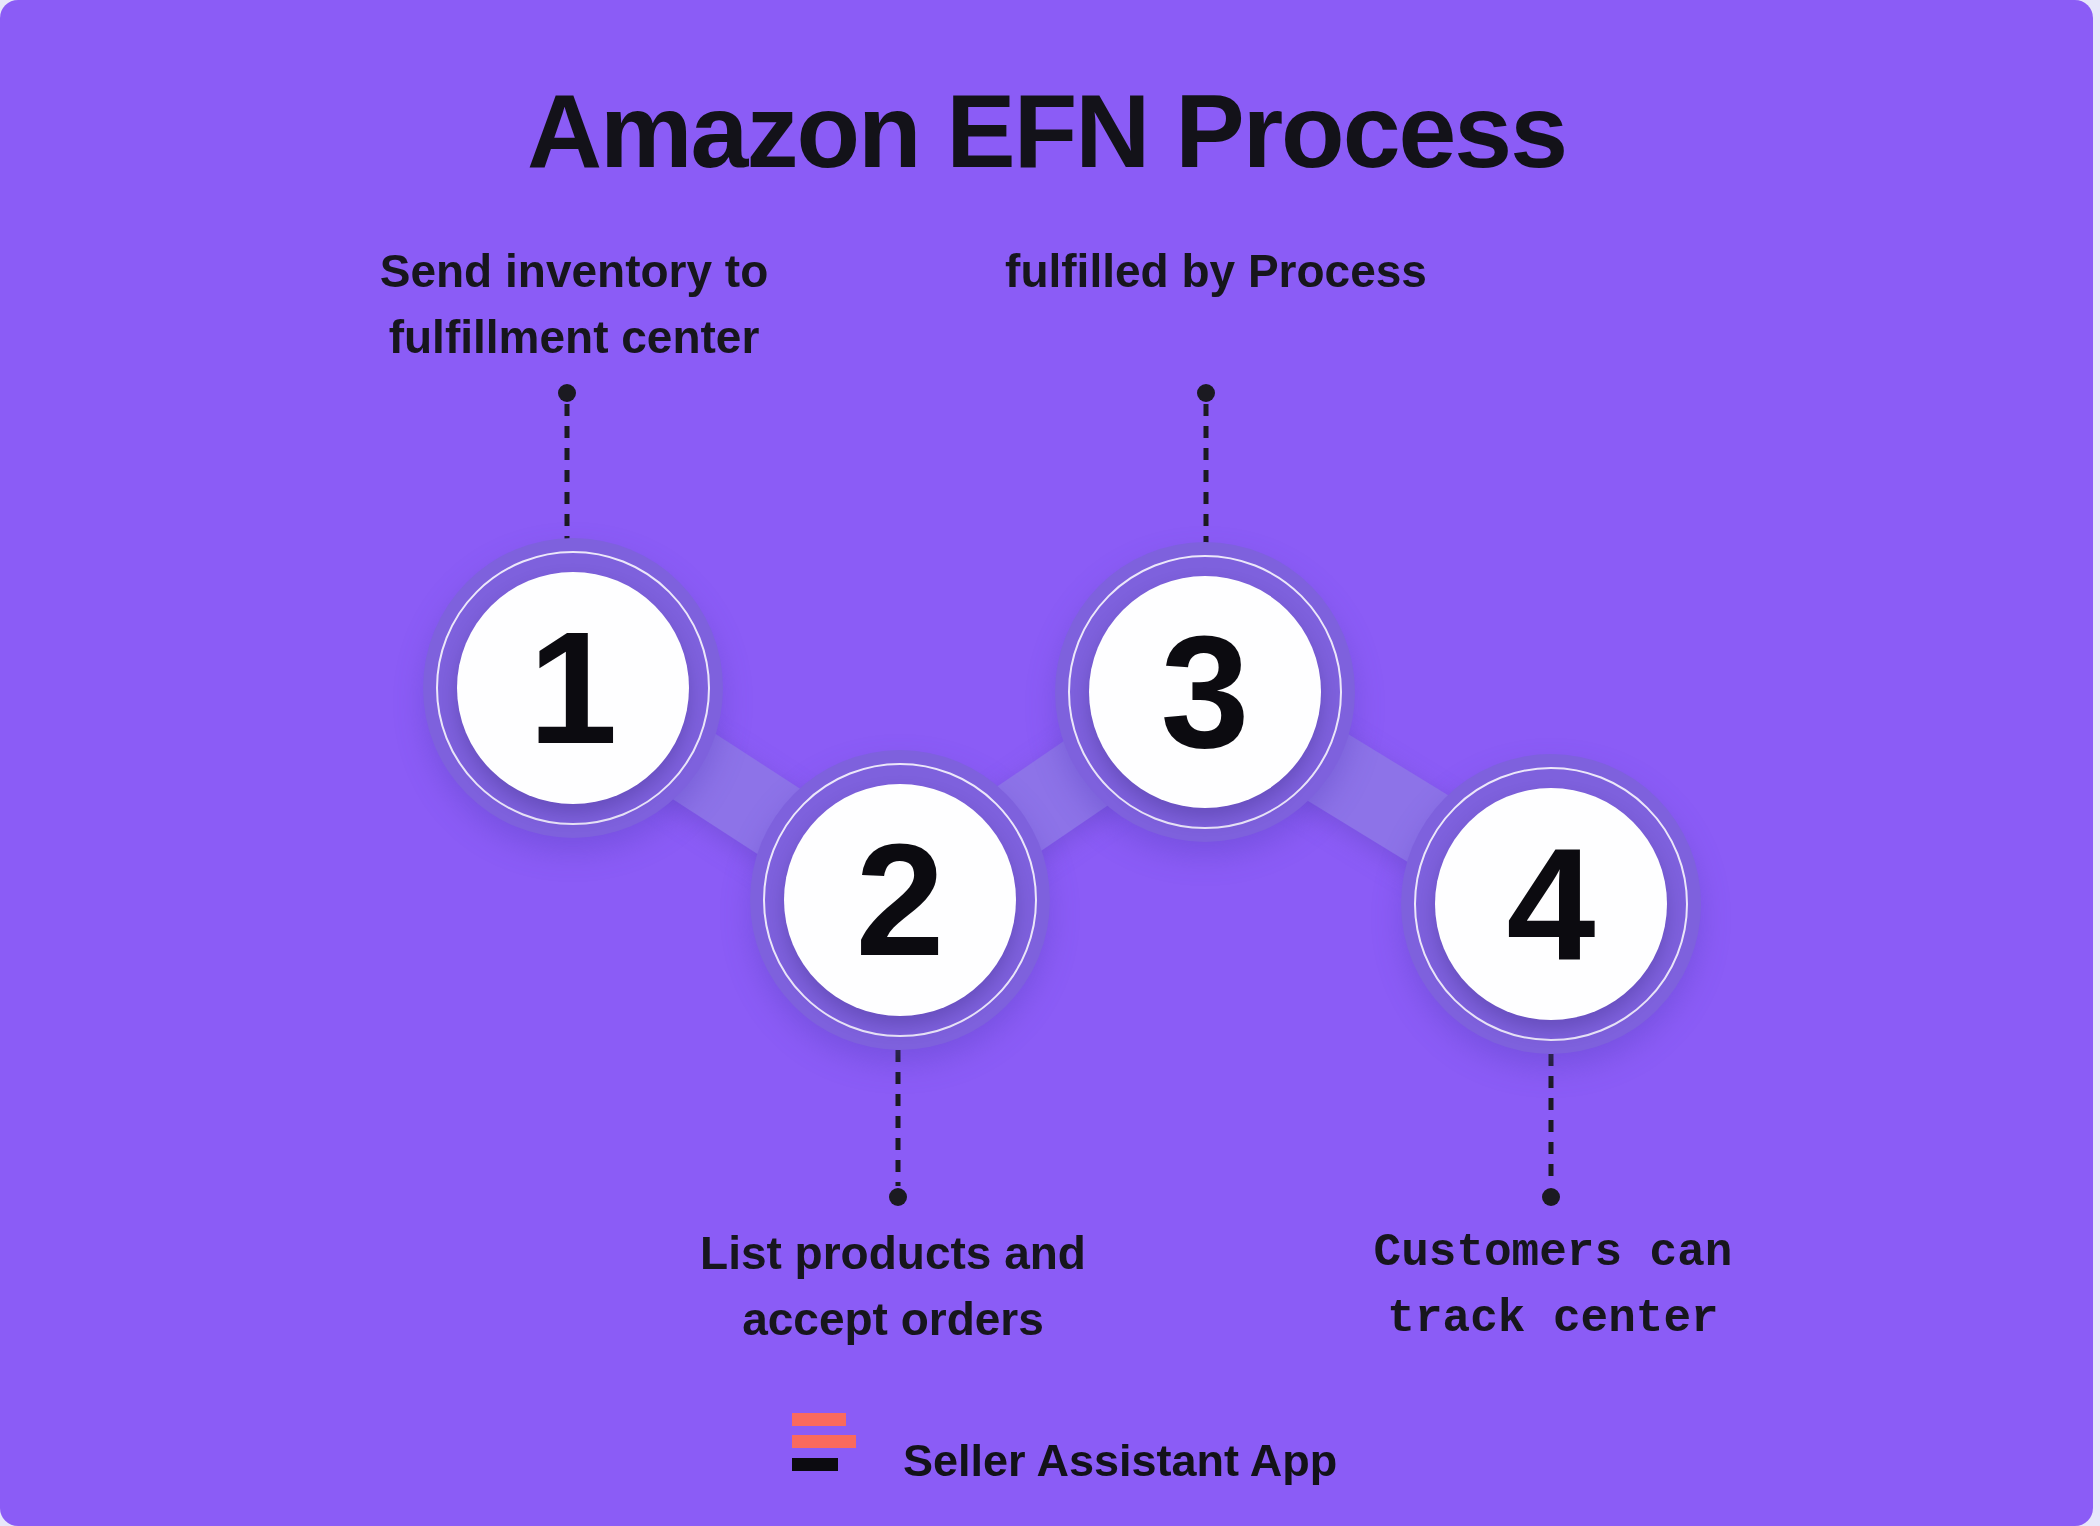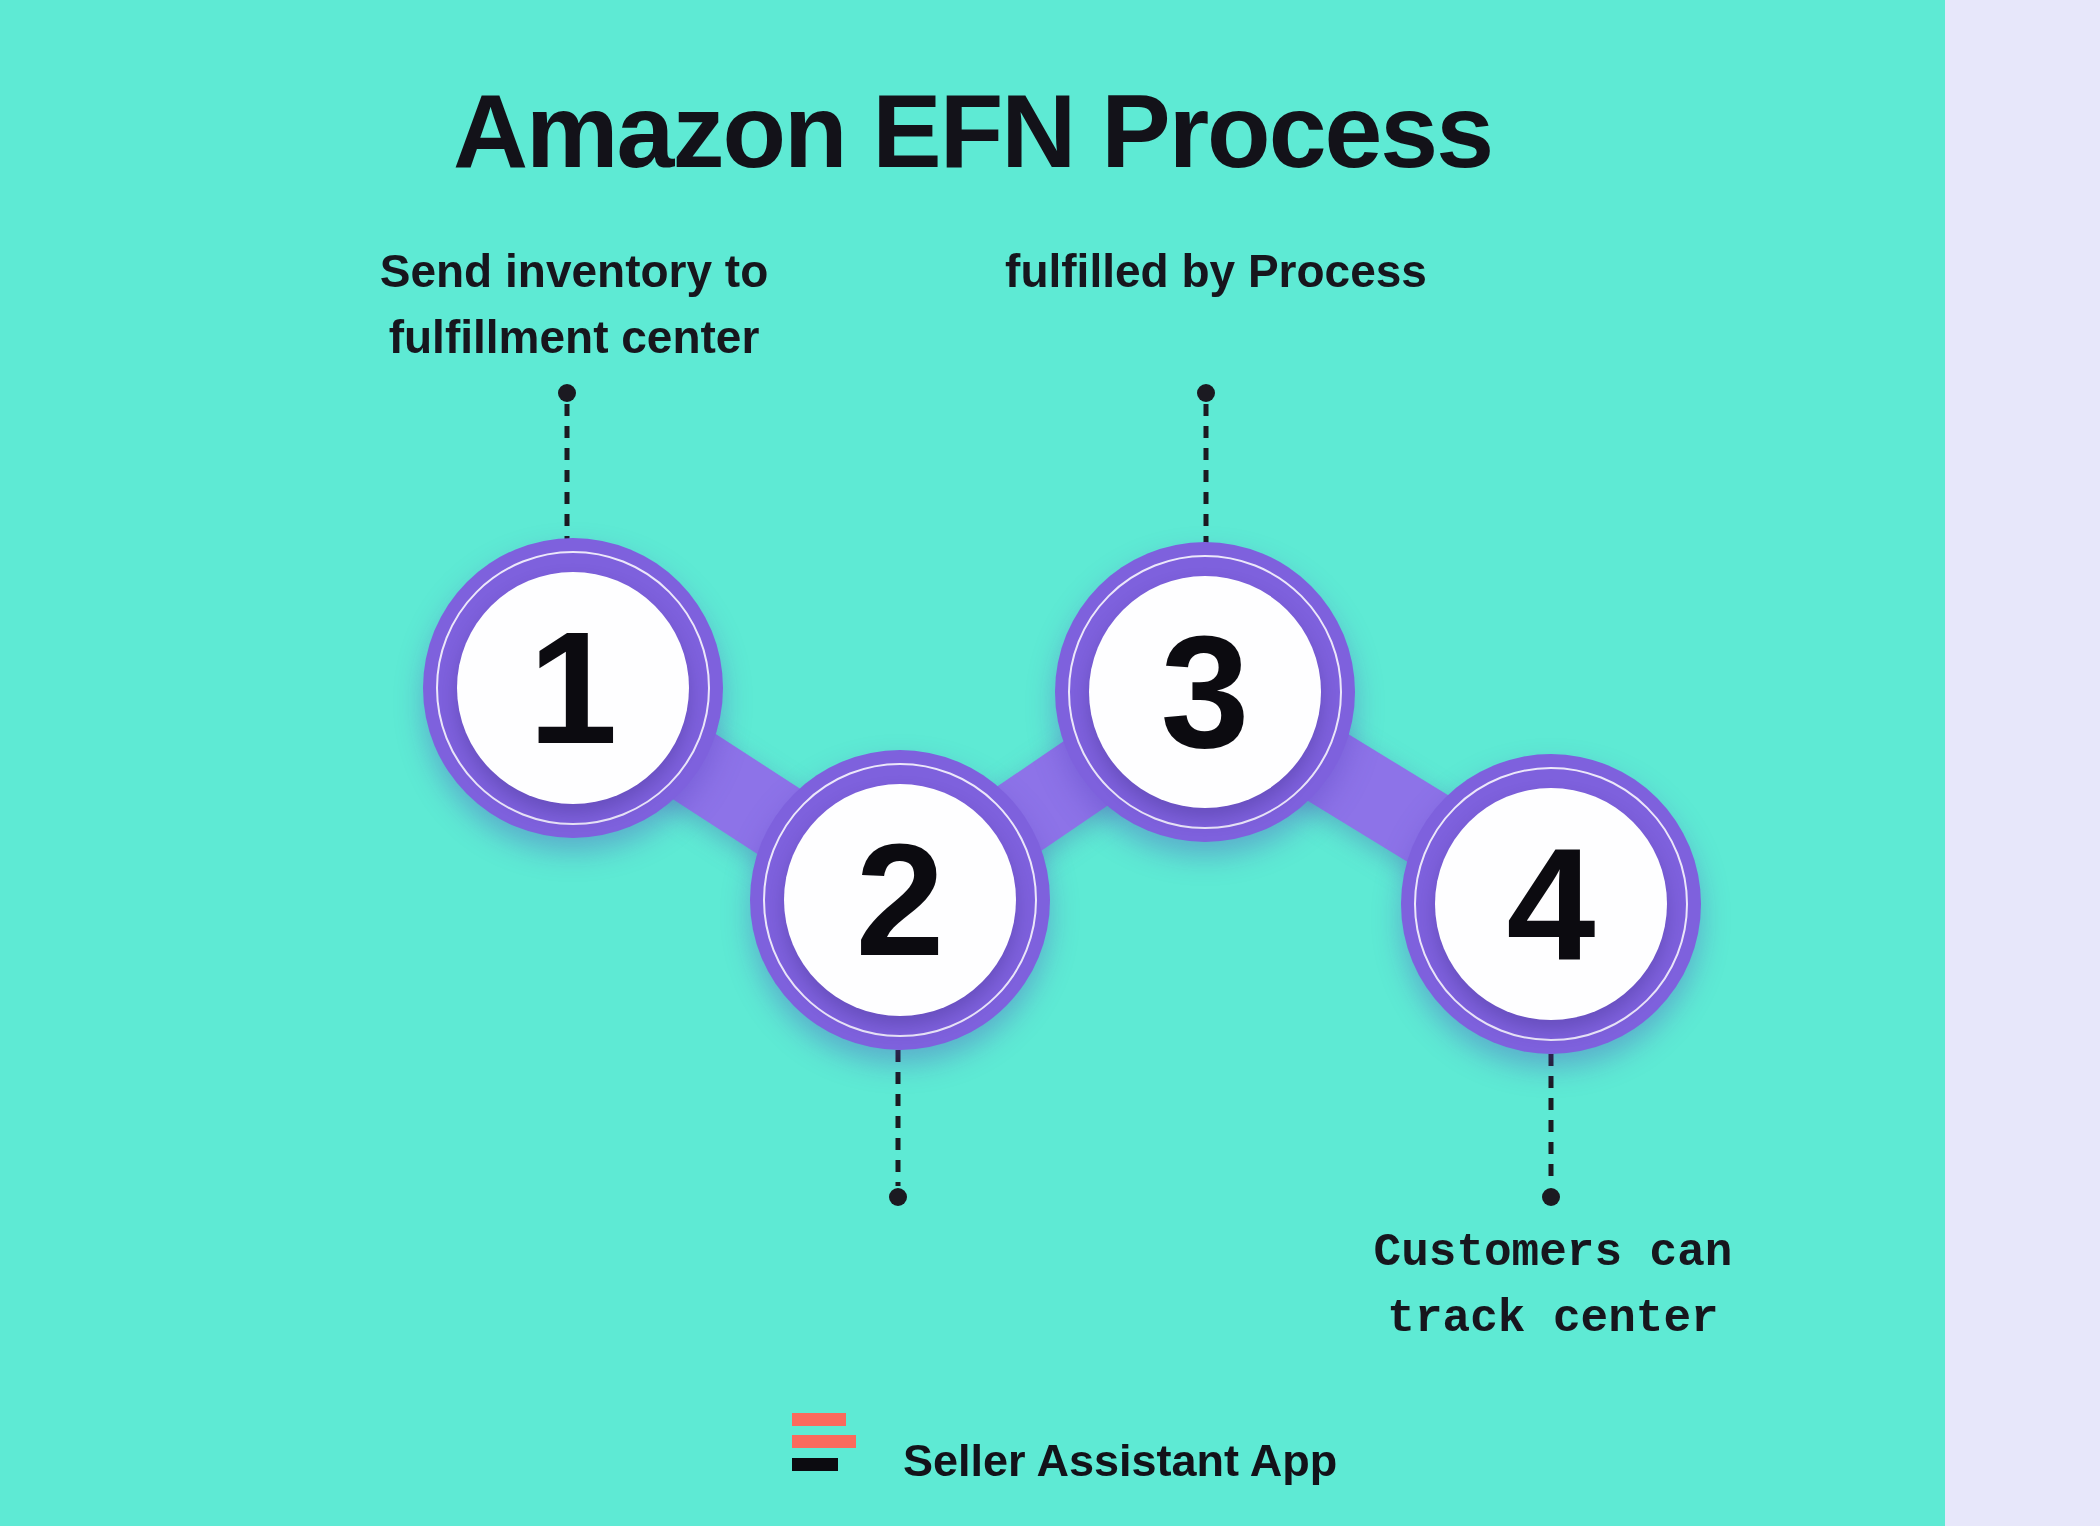--- a/index.html
+++ b/index.html
@@ -1,20 +1,21 @@
 <!DOCTYPE html>
 <html><head>
 <meta charset="utf-8">
 <style>
   html,body{margin:0;padding:0;background:#e7e7fa;}
   .canvas{
-    position:relative;width:1945px;height:1526px;overflow:hidden;
-    background:#5eead4;
+    position:relative;width:2093px;height:1526px;overflow:hidden;
+    background:#8b5cf6;
     font-family:"Liberation Sans", sans-serif;
     color:#131219;
+    border-radius:18px;
   }
   .svg-layer{position:absolute;left:0;top:0;z-index:0;}
   .connector{stroke:#8d73e8;stroke-width:78;stroke-linecap:butt;}
   .connector-shadowed{filter:drop-shadow(0 8px 12px rgba(80,60,170,.30));}
   .leader{stroke:#1b1a21;stroke-width:5;stroke-dasharray:12 10;}
   .leader-dot{fill:#1b1a21;}
 
   .page-title{
     position:absolute;left:0;right:0;top:72px;z-index:3;
     text-align:center;font-size:104px;font-weight:800;letter-spacing:-2px;
@@ -97,20 +98,24 @@
 
   <div class="step-label lbl-1">
     <div>Send inventory to</div>
     <div>fulfillment center</div>
   </div>
 
   <div class="step-label lbl-3">
     <div>fulfilled by Process</div>
   </div>
 
+  <div class="step-label lbl-2">
+    <div>List products and</div>
+    <div>accept orders</div>
+  </div>
 
   <div class="step-label lbl-4">
     <div>Customers can</div>
     <div>track center</div>
   </div>
 
   <div class="circle c-1">
     <div class="hairline"></div>
     <div class="inner">
       <div class="num">1</div>

